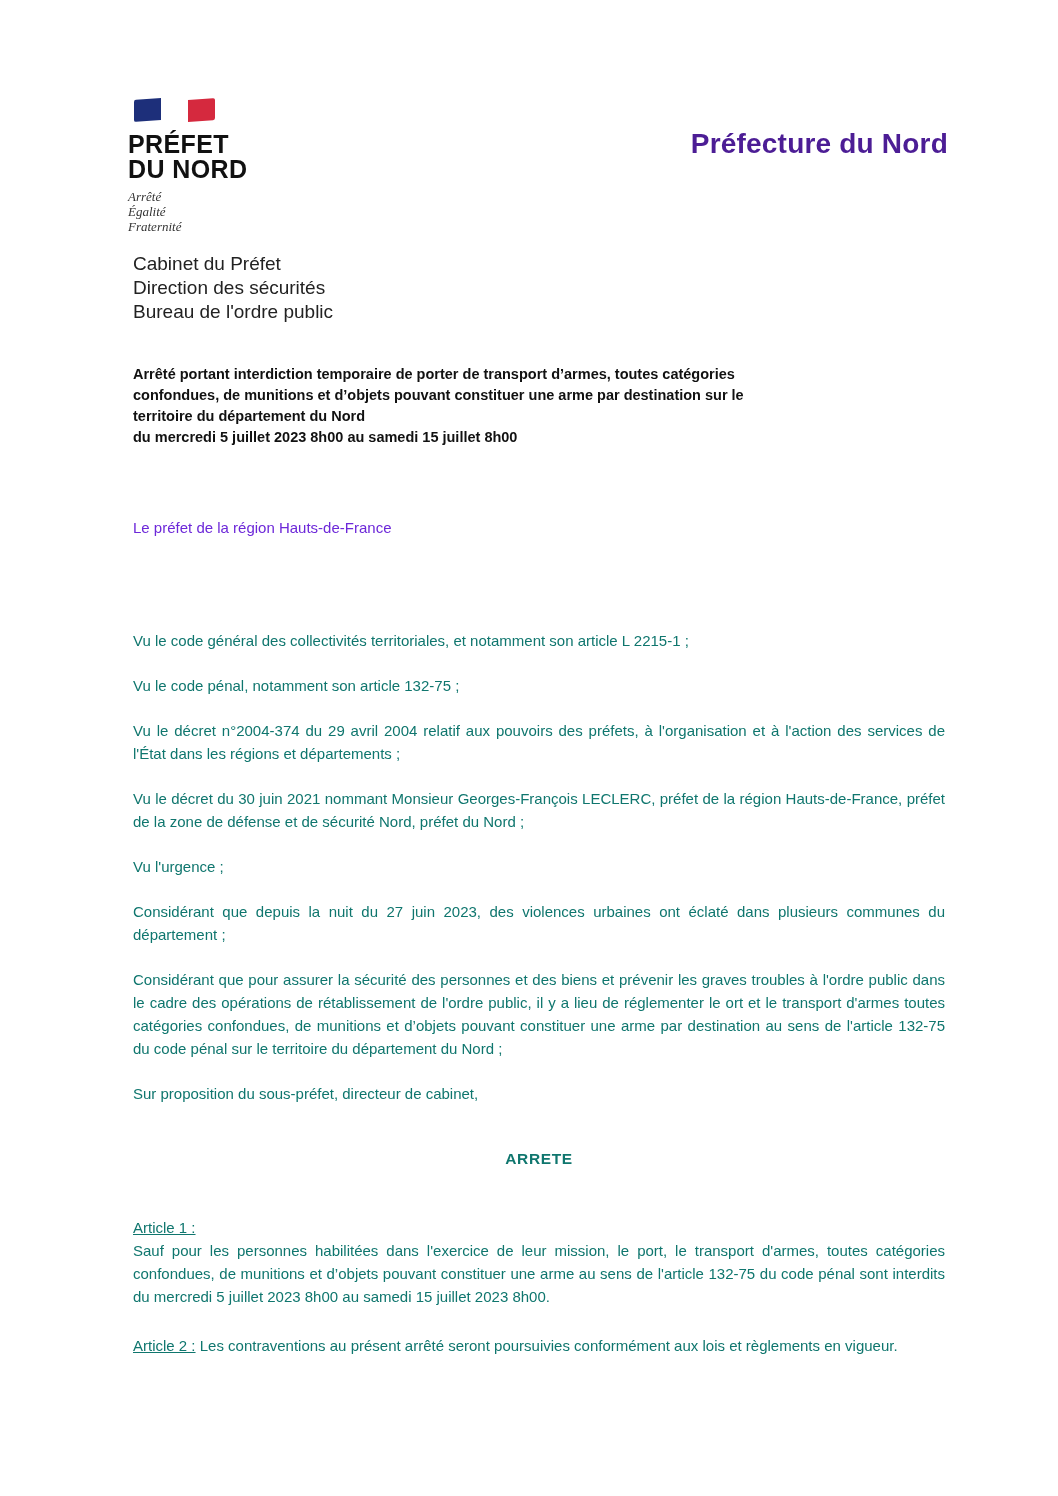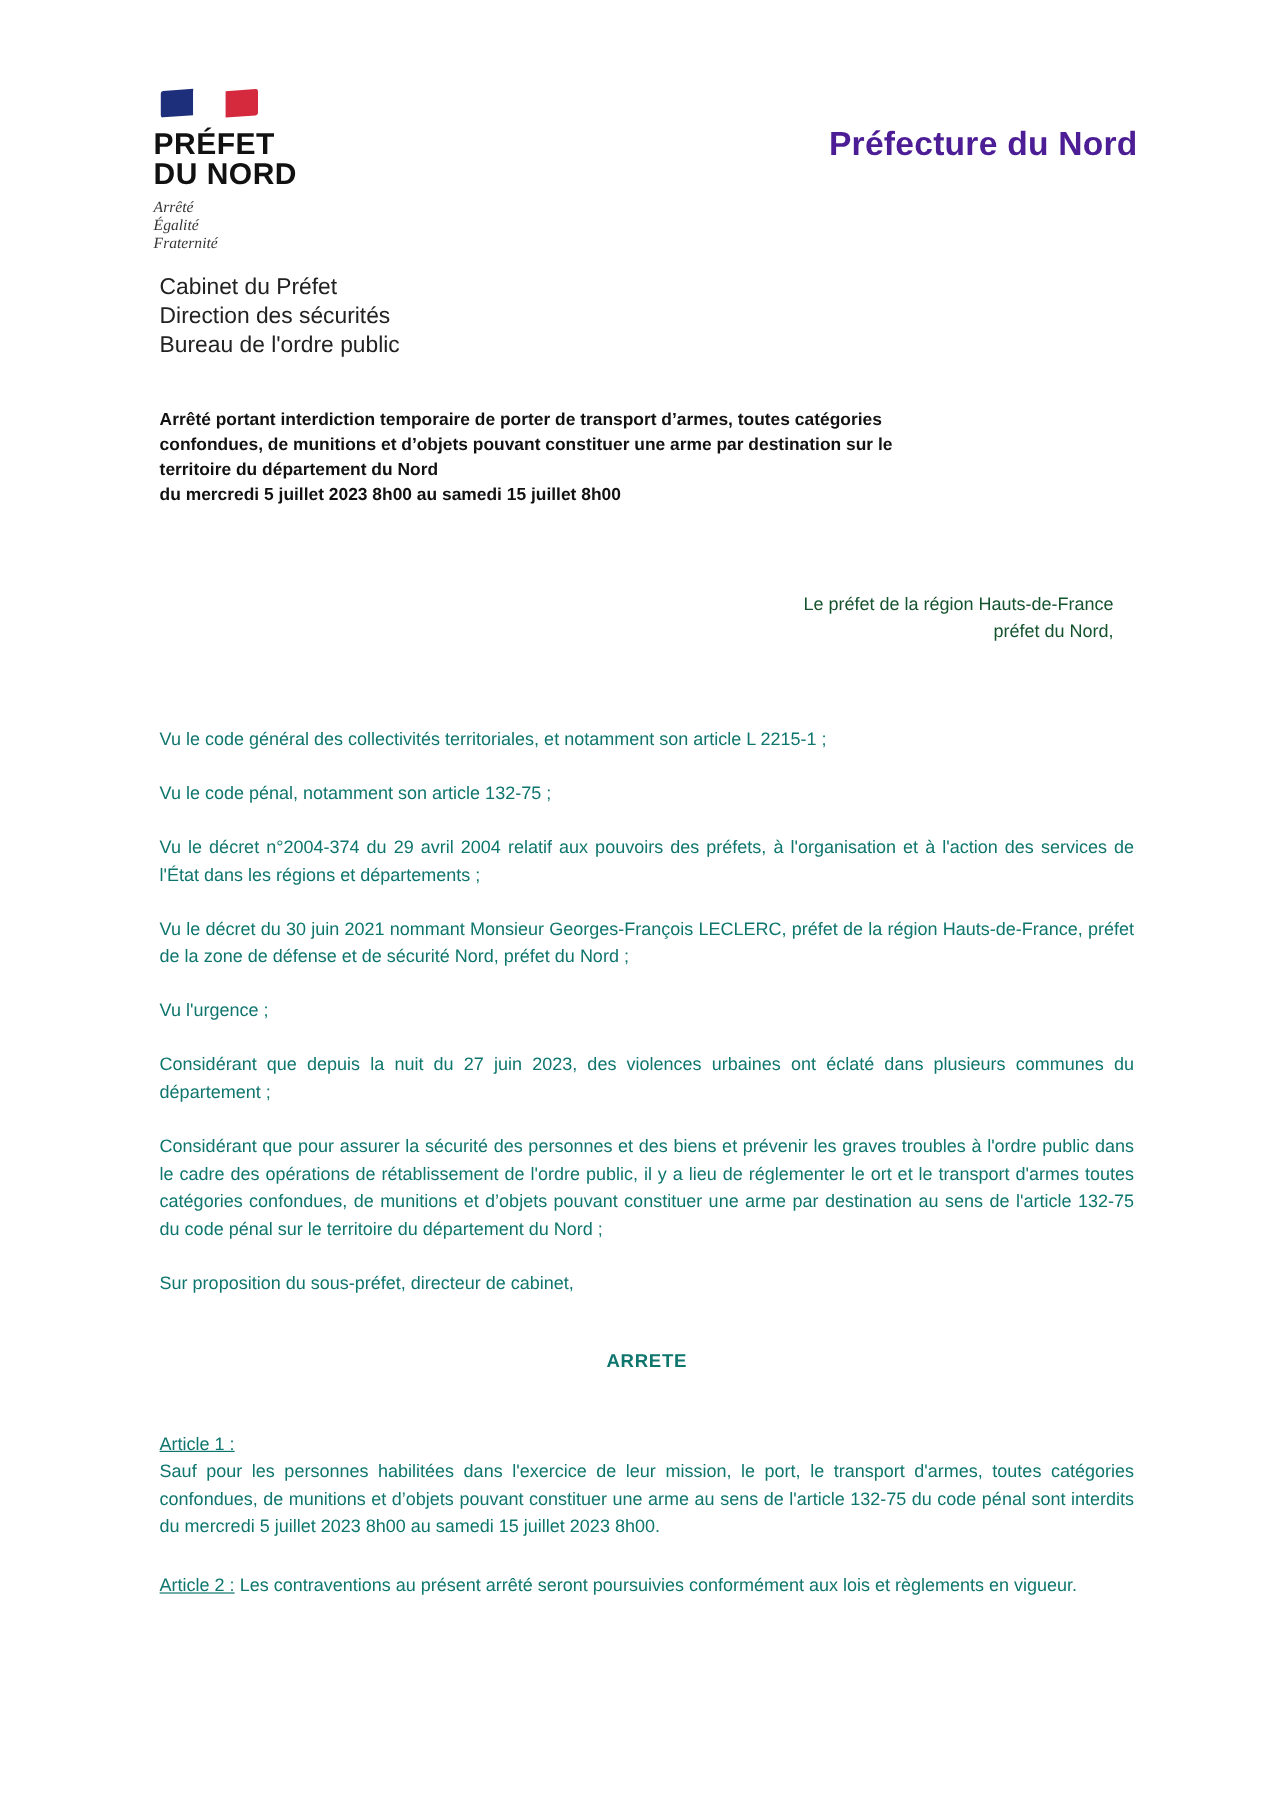--- a/index.html
+++ b/index.html
@@ -14,20 +14,21 @@
     font-family: "Liberation Sans", sans-serif;
     color: #1a1a1a;
     overflow: hidden;
   }
   .page {
     position: relative;
     width: 1058px;
     height: 1135px;
     box-sizing: border-box;
     padding: 0;
+    margin-top: 24px;
   }
 
   
   .header {
     position: absolute;
     top: 70px;
     left: 0;
     width: 1058px;
     height: 150px;
   }
@@ -102,24 +103,24 @@
     line-height: 21px;
     color: #111;
   }
 
   
   .signatory-head {
     position: absolute;
     left: 133px;
     top: 492px;
     width: 795px;
-    text-align: right;
+    text-align: left;
     font-size: 15px;
     line-height: 23px;
-    color: #14532d;
+    color: #6d28d9;
   }
 
   
   .body-block {
     position: absolute;
     left: 133px;
     top: 605px;
     width: 812px;
     font-size: 15px;
     line-height: 23px;
@@ -179,21 +180,20 @@
 
   <div class="doc-title">
     <div>Arrêté portant interdiction temporaire de porter de transport d’armes, toutes catégories</div>
     <div>confondues, de munitions et d’objets pouvant constituer une arme par destination sur le</div>
     <div>territoire du département du Nord</div>
     <div>du mercredi 5 juillet 2023 8h00 au samedi 15 juillet 8h00</div>
   </div>
 
   <div class="signatory-head">
     <div>Le préfet de la région Hauts-de-France</div>
-    <div>préfet du Nord,</div>
   </div>
 
   <div class="body-block">
     <p class="para">Vu le code général des collectivités territoriales, et notamment son article L 2215-1 ;</p>
     <p class="para">Vu le code pénal, notamment son article 132-75 ;</p>
     <p class="para">Vu le décret n°2004-374 du 29 avril 2004 relatif aux pouvoirs des préfets, à l'organisation et à l'action des services de l'État dans les régions et départements ;</p>
     <p class="para">Vu le décret du 30 juin 2021 nommant Monsieur Georges-François LECLERC, préfet de la région Hauts-de-France, préfet de la zone de défense et de sécurité Nord, préfet du Nord ;</p>
     <p class="para">Vu l'urgence ;</p>
     <p class="para">Considérant que depuis la nuit du 27 juin 2023, des violences urbaines ont éclaté dans plusieurs communes du département ;</p>
     <p class="para">Considérant que pour assurer la sécurité des personnes et des biens et prévenir les graves troubles à l'ordre public dans le cadre des opérations de rétablissement de l'ordre public, il y a lieu de réglementer le ort et le transport d'armes toutes catégories confondues, de munitions et d’objets pouvant constituer une arme par destination au sens de l'article 132-75 du code pénal sur le territoire du département du Nord ;</p>

